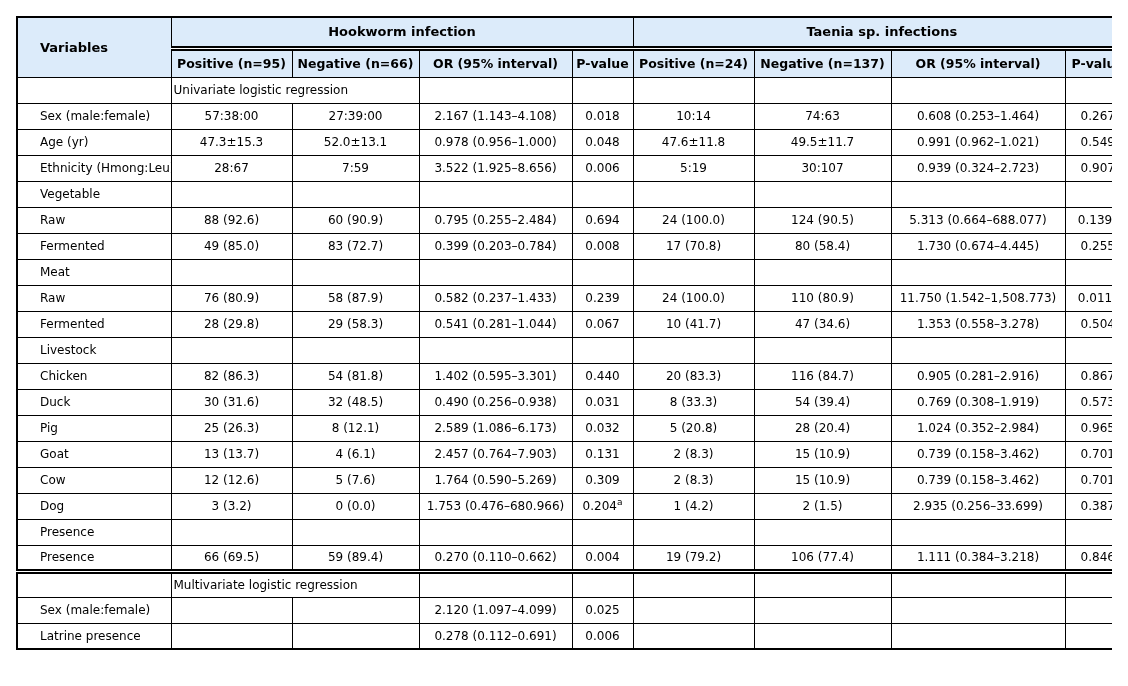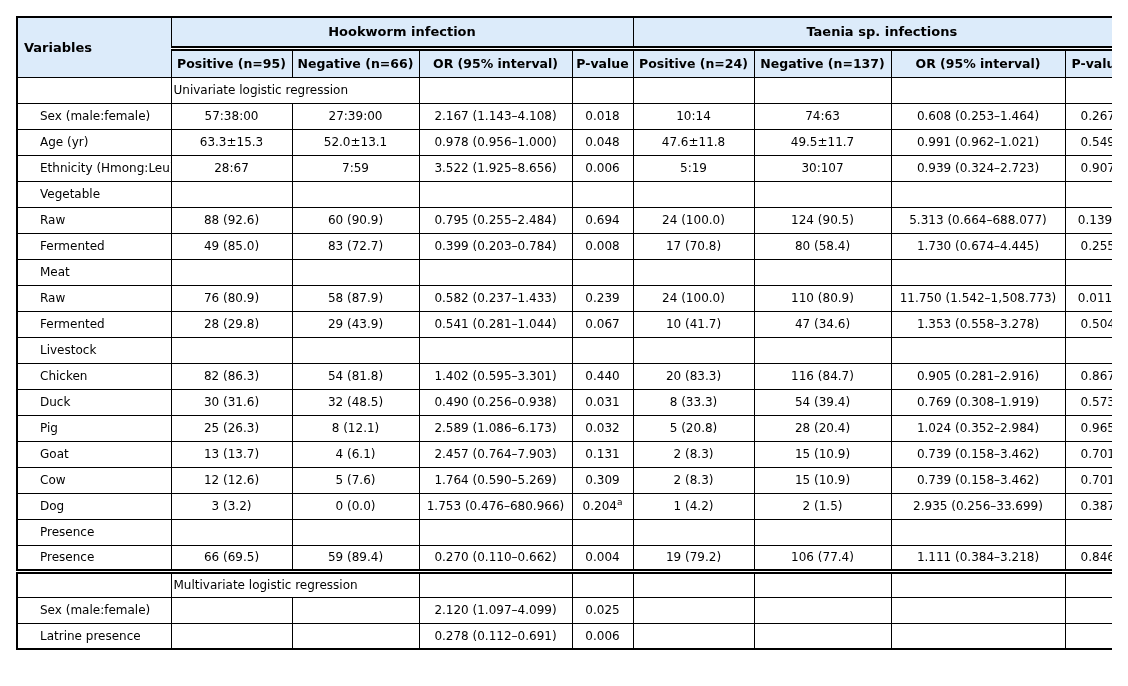--- a/index.html
+++ b/index.html
@@ -28,21 +28,21 @@
     box-sizing:border-box;
   }
   thead th{
     background:var(--header-bg);
     font-weight:bold;
     font-size:12.5px;
     height:29px;
   }
   thead th.var-h{
     text-align:left;
-    padding-left:6px;
+    padding-left:22px;
     font-size:13px;
   }
   thead tr.group-row th{height:31px;font-size:13px;}
   th.group{
     border-bottom:5px double var(--border);
   }
   tbody td{
     height:26px;
     font-size:12px;
     text-align:center;
@@ -112,21 +112,21 @@
         <td>27:39:00</td>
         <td>2.167 (1.143–4.108)</td>
         <td>0.018</td>
         <td>10:14</td>
         <td>74:63</td>
         <td>0.608 (0.253–1.464)</td>
         <td>0.267</td>
       </tr>
       <tr>
         <td class="var-cell">Age (yr)</td>
-        <td>63.3±15.3</td>
+        <td>47.3±15.3</td>
         <td>52.0±13.1</td>
         <td>0.978 (0.956–1.000)</td>
         <td>0.048</td>
         <td>47.6±11.8</td>
         <td>49.5±11.7</td>
         <td>0.991 (0.962–1.021)</td>
         <td>0.549</td>
       </tr>
       <tr>
         <td class="var-cell">Ethnicity (Hmong:Leu)</td>
@@ -190,21 +190,21 @@
         <td>0.582 (0.237–1.433)</td>
         <td>0.239</td>
         <td>24 (100.0)</td>
         <td>110 (80.9)</td>
         <td>11.750 (1.542–1,508.773)</td>
         <td>0.011<sup>a</sup></td>
       </tr>
       <tr>
         <td class="var-cell">Fermented</td>
         <td>28 (29.8)</td>
-        <td>29 (43.9)</td>
+        <td>29 (58.3)</td>
         <td>0.541 (0.281–1.044)</td>
         <td>0.067</td>
         <td>10 (41.7)</td>
         <td>47 (34.6)</td>
         <td>1.353 (0.558–3.278)</td>
         <td>0.504</td>
       </tr>
       <tr>
         <td class="var-cell">Livestock</td>
         <td></td>

